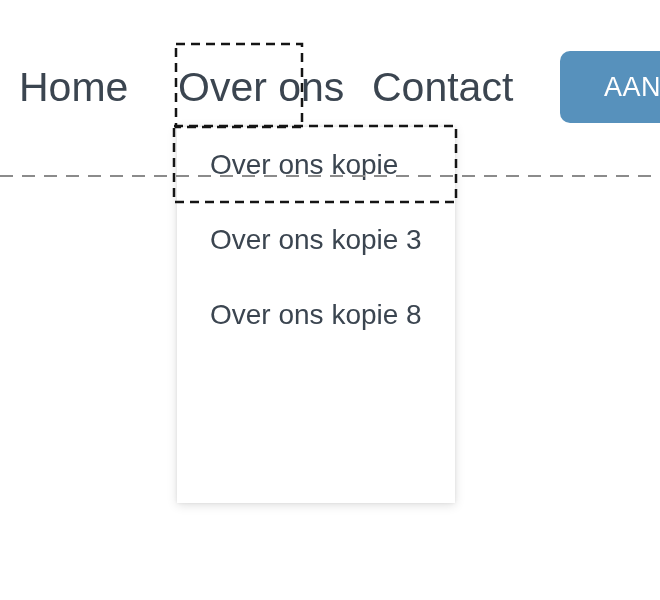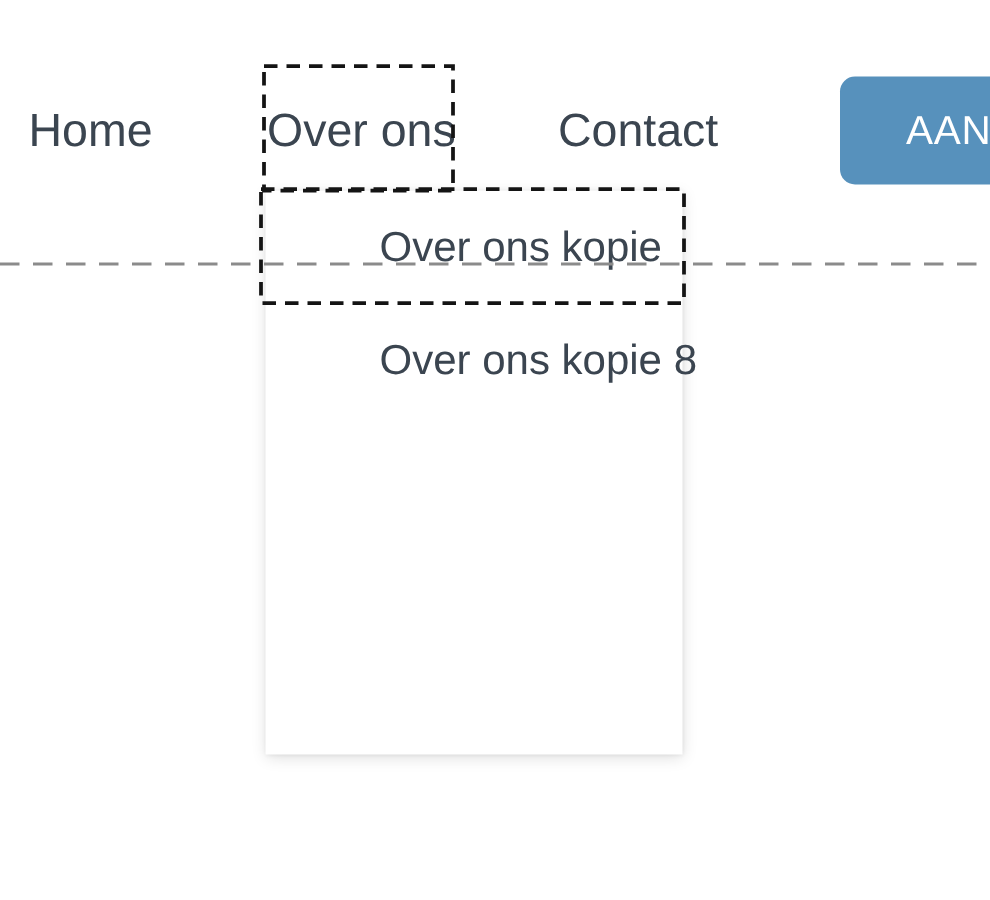--- a/index.html
+++ b/index.html
@@ -17,21 +17,21 @@
     position:relative;
     overflow:hidden;
     background:var(--page-bg);
     font-family:"Liberation Sans", sans-serif;
     color:var(--text);
   }
   
   .nav-item{
     position:absolute;
     top:69px;
-    font-size:31px;
+    font-size:41px;
     line-height:36px;
     white-space:nowrap;
     cursor:pointer;
     z-index:3;
   }
   .nav-home{left:19px;}
   .nav-overons{left:178px;}
   .nav-contact{left:372px;text-align:right;}
   .cta-button{
     position:absolute;
@@ -65,21 +65,20 @@
   }
   .menu-item{
     position:relative;
     z-index:3;              
     height:75px;
     line-height:75px;
     padding-left:33px;
     font-size:28px;
     white-space:nowrap;
     cursor:pointer;
-    margin-left:43px;
   }
   
   .overlay{
     position:absolute;
     inset:0;
     width:660px;
     height:600px;
     pointer-events:none;
   }
   .overlay-line{z-index:2;}  
@@ -102,20 +101,21 @@
 
 <div>
   <div class="nav-item nav-home">Home</div>
   <div class="nav-item nav-overons">Over ons</div>
   <div class="nav-item nav-contact">Contact</div>
   <button class="cta-button">AAN</button>
 </div>
 
 <div class="dropdown-panel">
   <div class="menu-item">Over ons kopie</div>
+  <div class="menu-item">Over ons kopie 3</div>
   <div class="menu-item">Over ons kopie 8</div>
 </div>
 
 <svg class="overlay overlay-line">
   <line class="indicator-line" x1="0" y1="176" x2="660" y2="176"></line>
 </svg>
 
 <svg class="overlay overlay-rects">
   <rect class="drag-rect" x="176" y="44" width="126" height="83"></rect>
   <rect class="drag-rect" x="174" y="126" width="282" height="76"></rect>

